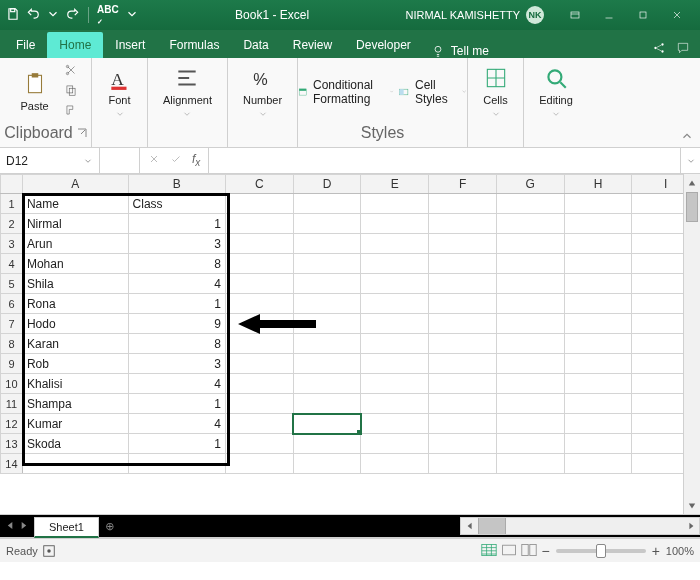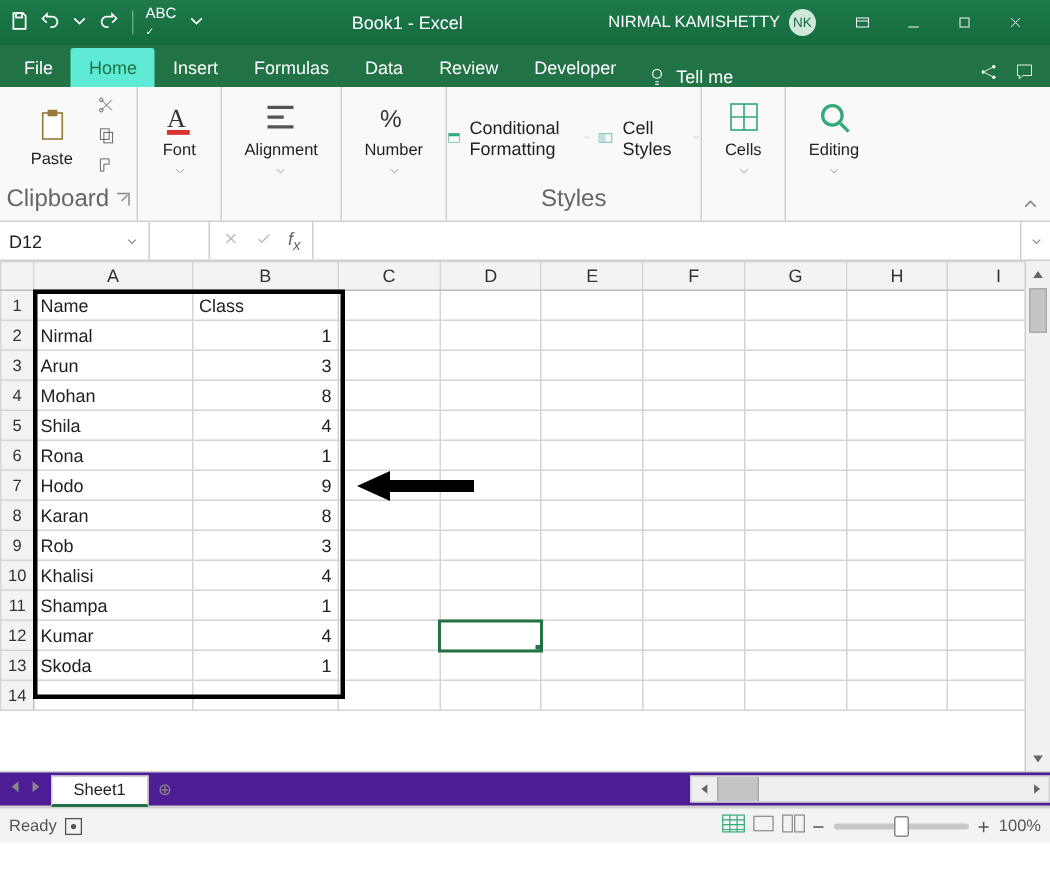--- a/index.html
+++ b/index.html
@@ -16,21 +16,21 @@
   }
   *{box-sizing:border-box}
   body{margin:0;font-family:"Segoe UI",Arial,sans-serif;font-size:12px;background:#fff;color:#222;width:700px;height:580px;overflow:hidden;position:relative}
   
   .titlebar{height:30px;background:linear-gradient(#1d7a4a,#156b3e);color:#fff;display:flex;align-items:center;padding:0 6px;gap:4px}
   .titlebar .qat{display:flex;align-items:center;gap:6px}
   .titlebar .qat svg{width:14px;height:14px;fill:#fff}
   .titlebar .qat .sep{width:1px;height:16px;background:rgba(255,255,255,.35);margin:0 2px}
   .titlebar .title{flex:1;text-align:center;font-size:12px}
   .titlebar .user{display:flex;align-items:center;gap:6px;font-size:11px}
-  .titlebar .avatar{width:18px;height:18px;border-radius:50%;background:#cfe8d9;color:#156b3e;font-size:9px;display:flex;align-items:center;justify-content:center;font-weight:400}
+  .titlebar .avatar{width:18px;height:18px;border-radius:50%;background:#cfe8d9;color:#156b3e;font-size:9px;display:flex;align-items:center;justify-content:center;font-weight:700}
   .titlebar .winbtns{display:flex;align-items:center;gap:0;margin-left:10px}
   .titlebar .winbtns div{width:34px;height:30px;display:flex;align-items:center;justify-content:center}
   .winbtns svg{width:12px;height:12px;stroke:#fff;fill:none;stroke-width:1.3}
   
   .tabbar{height:28px;background:var(--green);display:flex;align-items:flex-end;color:#fff;padding-left:4px}
   .tab{padding:6px 12px;font-size:12px;cursor:pointer}
   .tab.active{background:#5eead4;color:var(--green);border-radius:2px 2px 0 0}
   .tabbar .tellme{margin-left:8px;display:flex;align-items:center;gap:6px}
   .tabbar .bulb{width:14px;height:14px;fill:none;stroke:#fff;stroke-width:1.4}
   .tabbar .right{margin-left:auto;display:flex;align-items:center;gap:10px;padding-right:10px}
@@ -76,21 +76,21 @@
   
   .thickbox{position:absolute;border:3px solid #000;pointer-events:none}
   
   .arrow{position:absolute;pointer-events:none}
   
   .vscroll{position:absolute;right:0;top:0;bottom:0;width:17px;background:#f1f1f1;border-left:1px solid var(--border)}
   .vscroll .btn{height:17px;display:flex;align-items:center;justify-content:center}
   .vscroll .btn svg{width:8px;height:8px;fill:#666}
   .vscroll .thumb{position:absolute;left:2px;right:2px;top:18px;height:30px;background:#c5c5c5;border:1px solid #aaa}
   
-  .sheettabs{height:24px;display:flex;align-items:center;border-top:1px solid var(--border);border-bottom:1px solid var(--border);background:#4c1d95;font-size:11px}
+  .sheettabs{height:24px;display:flex;align-items:center;border-top:1px solid var(--border);border-bottom:1px solid var(--border);background:#000000;font-size:11px}
   .sheettabs .nav{display:flex;gap:4px;padding:0 6px;color:#888}
   .sheettabs .nav svg{width:9px;height:9px;fill:#888}
   .sheettabs .tabitem{padding:3px 14px;background:#fff;border:1px solid var(--border);border-bottom:2px solid var(--green);position:relative;top:1px}
   .sheettabs .add{width:22px;height:22px;display:flex;align-items:center;justify-content:center;color:#888}
   .sheettabs .hscroll{margin-left:auto;display:flex;align-items:center;width:240px;height:18px;background:#efefef;border:1px solid var(--border)}
   .sheettabs .hscroll .hthumb{width:28px;height:100%;background:#c5c5c5;border-right:1px solid #aaa;border-left:1px solid #aaa;margin-left:0}
   .sheettabs .hscroll .harrow{width:17px;display:flex;align-items:center;justify-content:center}
   .sheettabs .hscroll .harrow svg{width:8px;height:8px;fill:#666}
   .sheettabs .hscroll .track{flex:1}
   
@@ -116,21 +116,21 @@
     <span><svg viewBox="0 0 24 24">
           <path d="M9 14l-5-5 5-5v3h6a6 6 0 010 12h-2" fill="none" stroke="#fff" stroke-width="2"></path>
         </svg></span>
     <span><svg viewBox="0 0 24 24">
           <path d="M6 9l6 6 6-6" fill="none" stroke="#fff" stroke-width="2"></path>
         </svg></span>
     <span><svg viewBox="0 0 24 24">
           <path d="M15 14l5-5-5-5v3H9a6 6 0 000 12h2" fill="none" stroke="#fff" stroke-width="2"></path>
         </svg></span>
     <span class="sep"></span>
-    <span style="font-size:10px;font-weight:400">ABC<br><span style="font-size:7px">✓</span></span>
+    <span style="font-size:10px;font-weight:700">ABC<br><span style="font-size:7px">✓</span></span>
     <span><svg viewBox="0 0 24 24">
           <path d="M6 9l6 6 6-6" fill="none" stroke="#fff" stroke-width="2"></path>
         </svg></span>
   </div>
   <div class="title">Book1 - Excel</div>
   <div class="user">
     <span>NIRMAL KAMISHETTY</span>
     <span class="avatar">NK</span>
   </div>
   <div class="winbtns">

